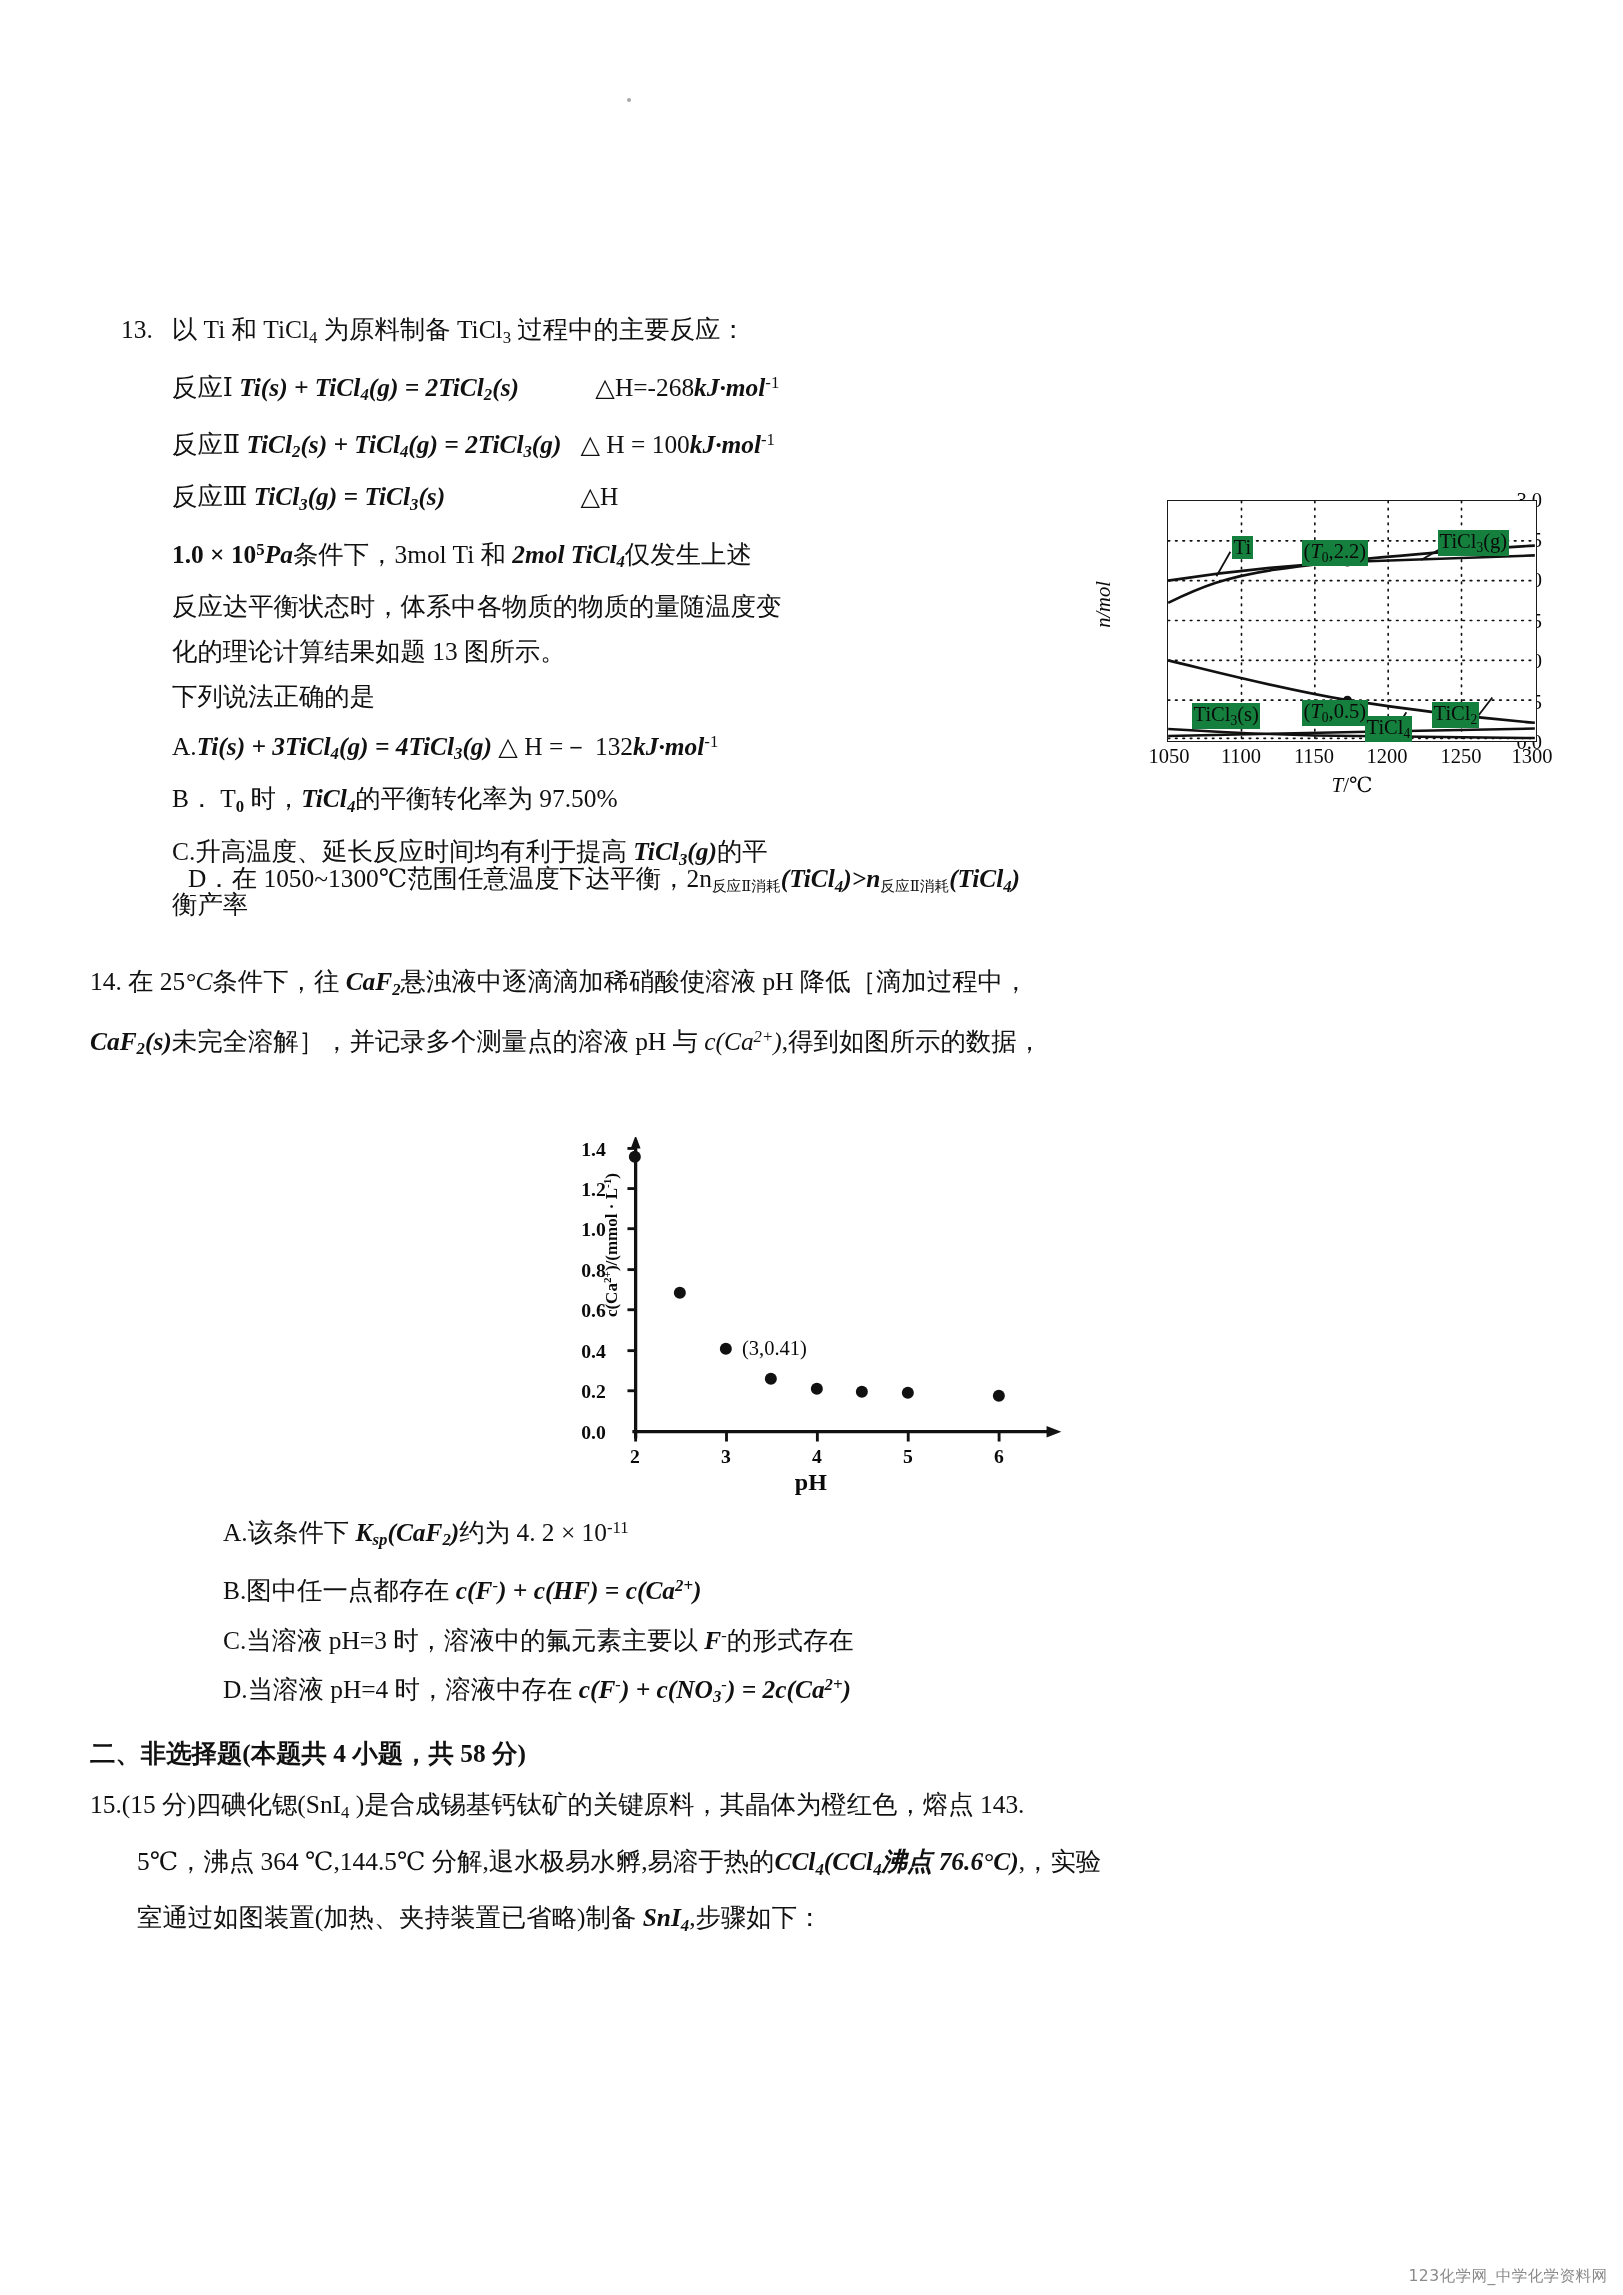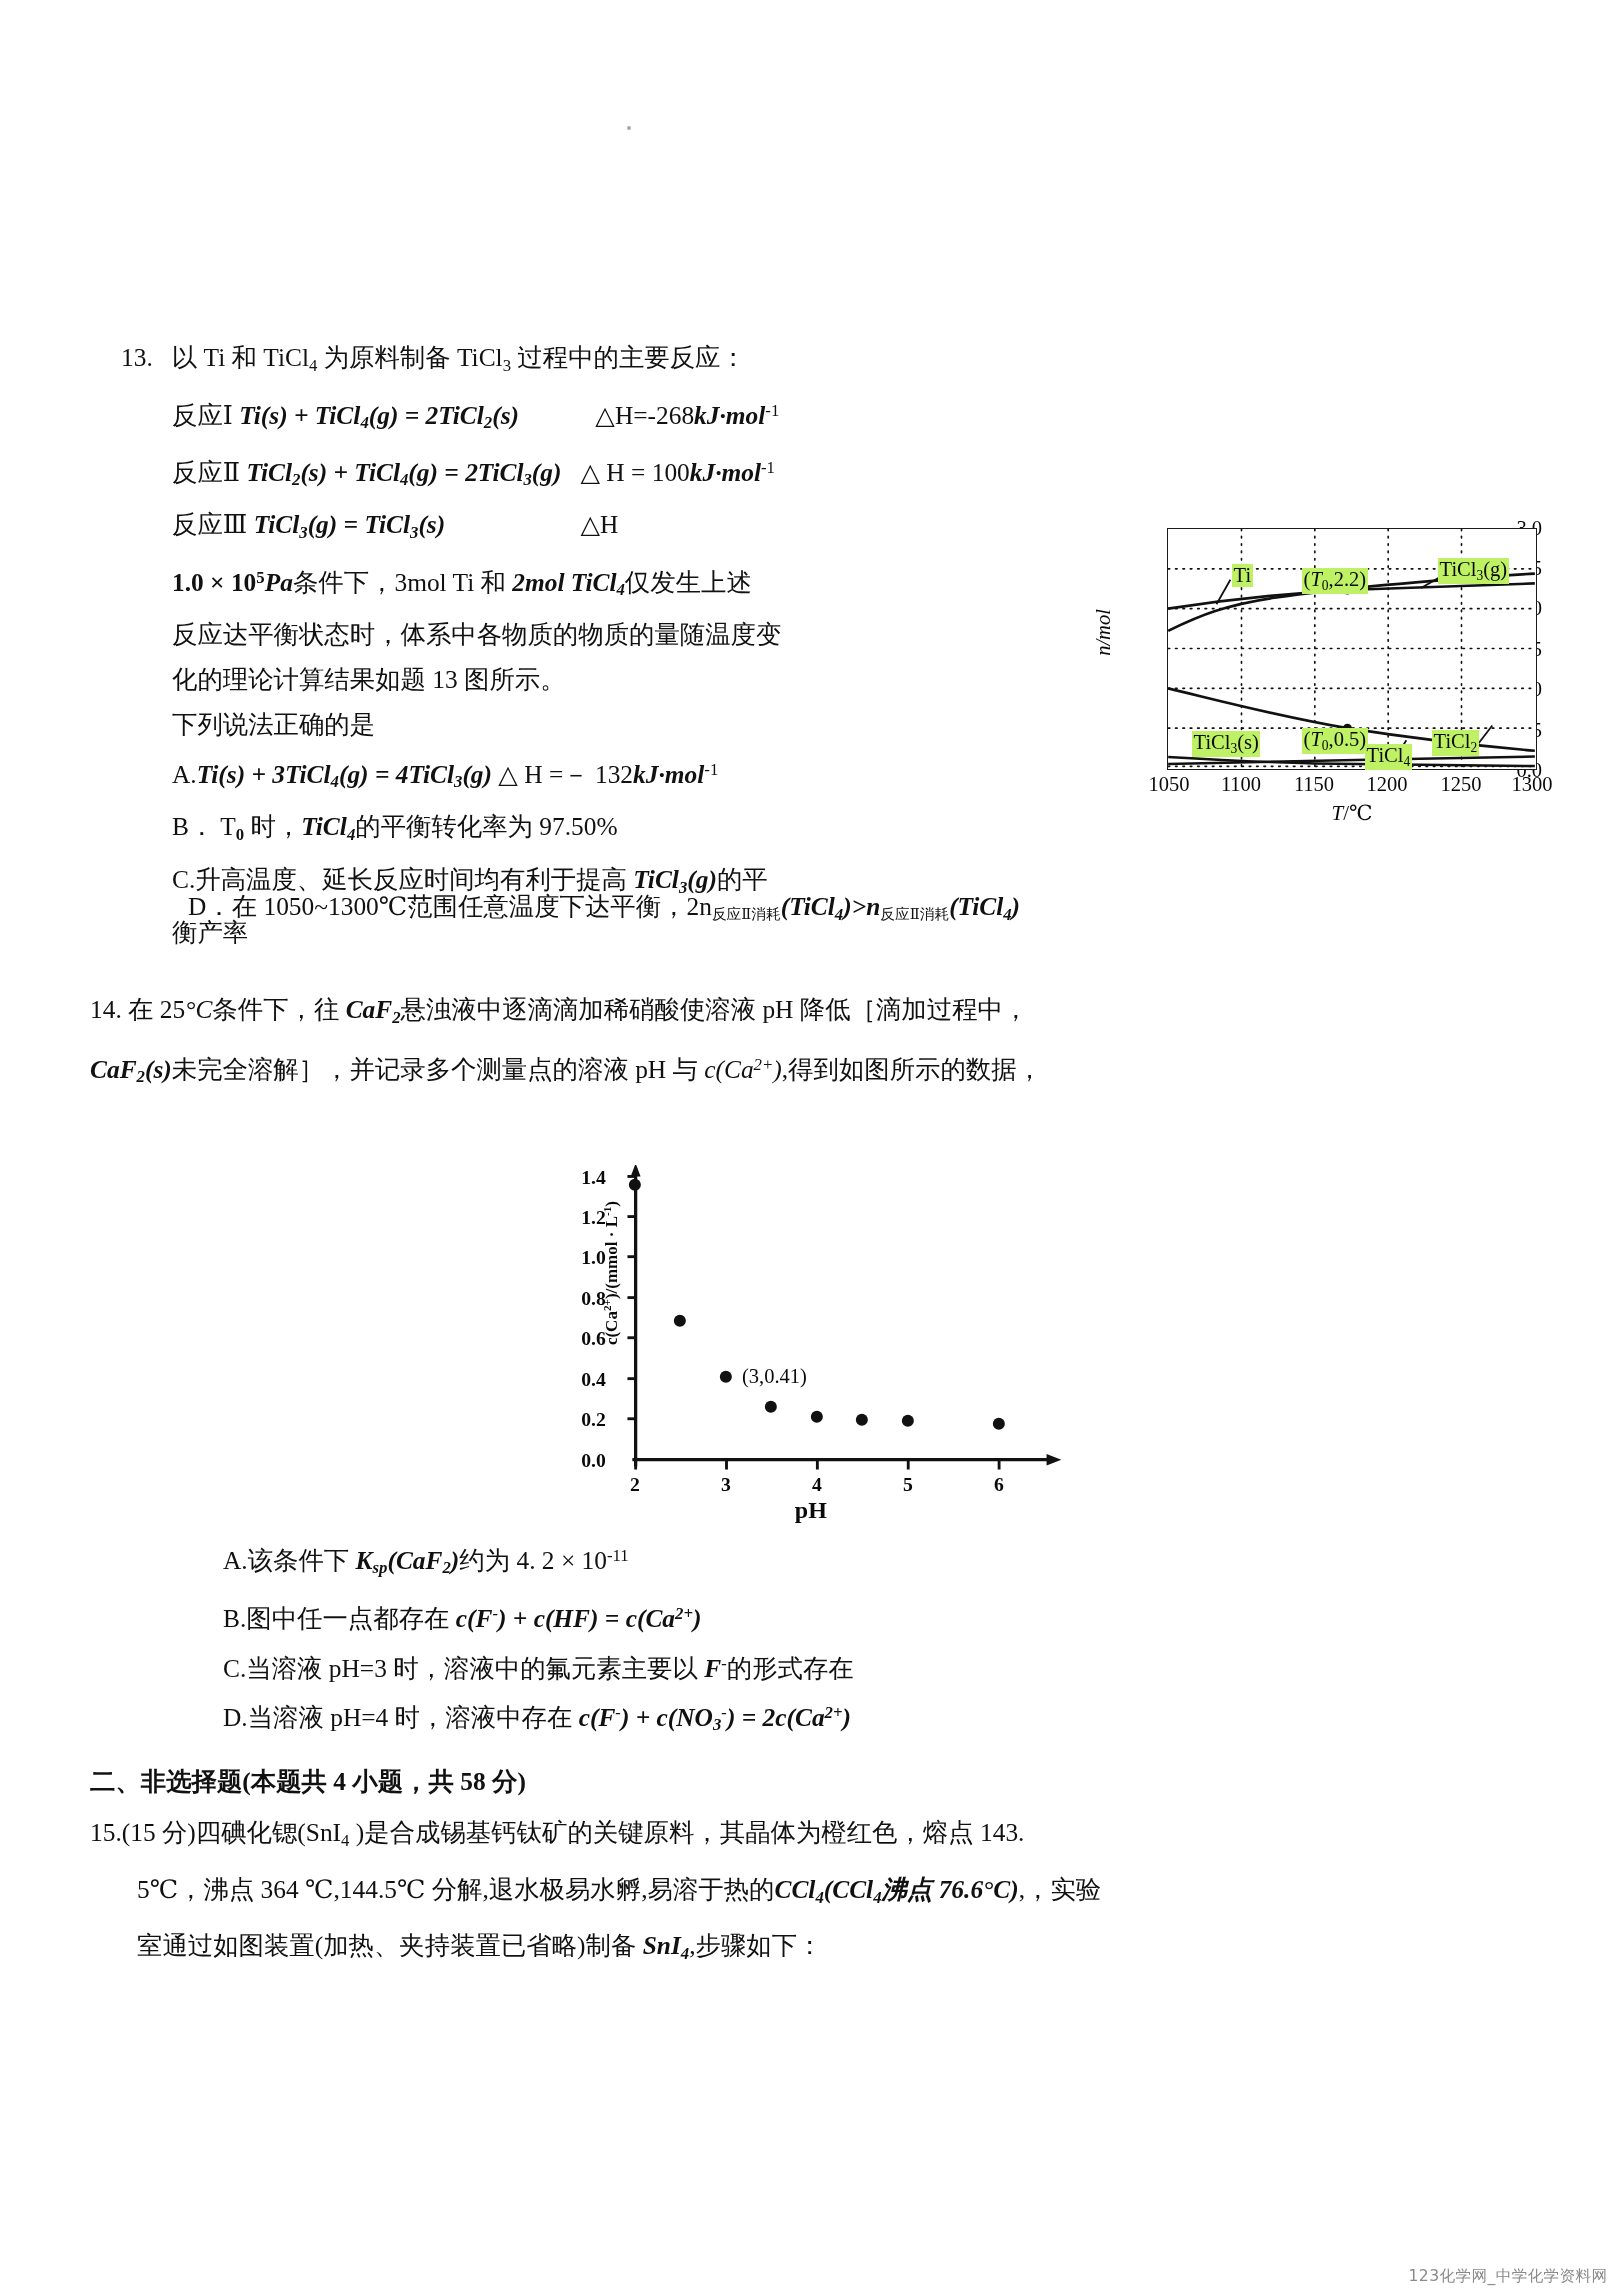--- a/index.html
+++ b/index.html
@@ -13,21 +13,20 @@
     position: relative;
     font-family: "Liberation Serif", "DejaVu Serif", serif;
     color: #0a0a0a;
     overflow: hidden;
   }
 
   .page {
     position: absolute;
     inset: 0;
     padding: 18px;
-    margin-top: 28px;
   }
 
   
   .q-block {
     position: absolute;
     font-size: 25.4px;
     line-height: 45px;
     color: #111;
   }
   .ln { white-space: nowrap; }
@@ -89,21 +88,21 @@
     position: absolute;
     left: 95px;
     width: 370px;
     top: 288px;
     text-align: center;
     font-size: 21px;
   }
   #chart1 .curvelabel {
     position: absolute;
     font-size: 20.5px;
-    background: #bef264;
+    background: #15803d;
     padding: 0 1.6px;
     white-space: nowrap;
   }
 
   
   #chart2 {
     position: absolute;
     left: 565px;
     top: 1137px;
     width: 508px;

